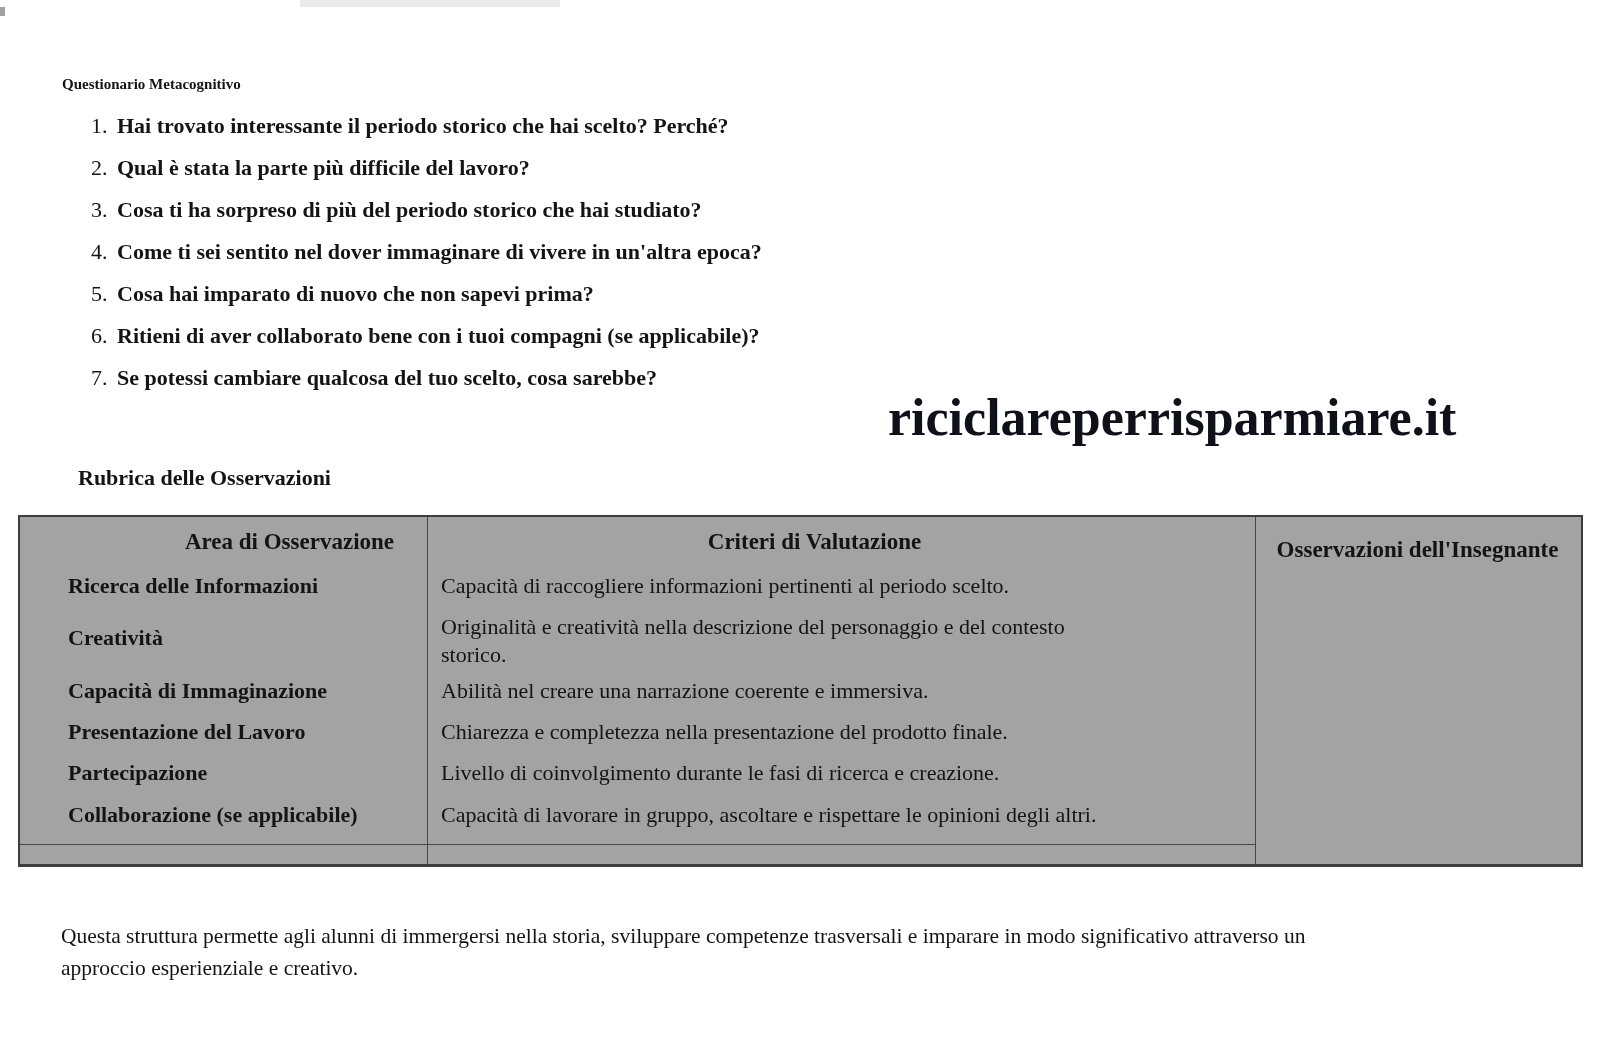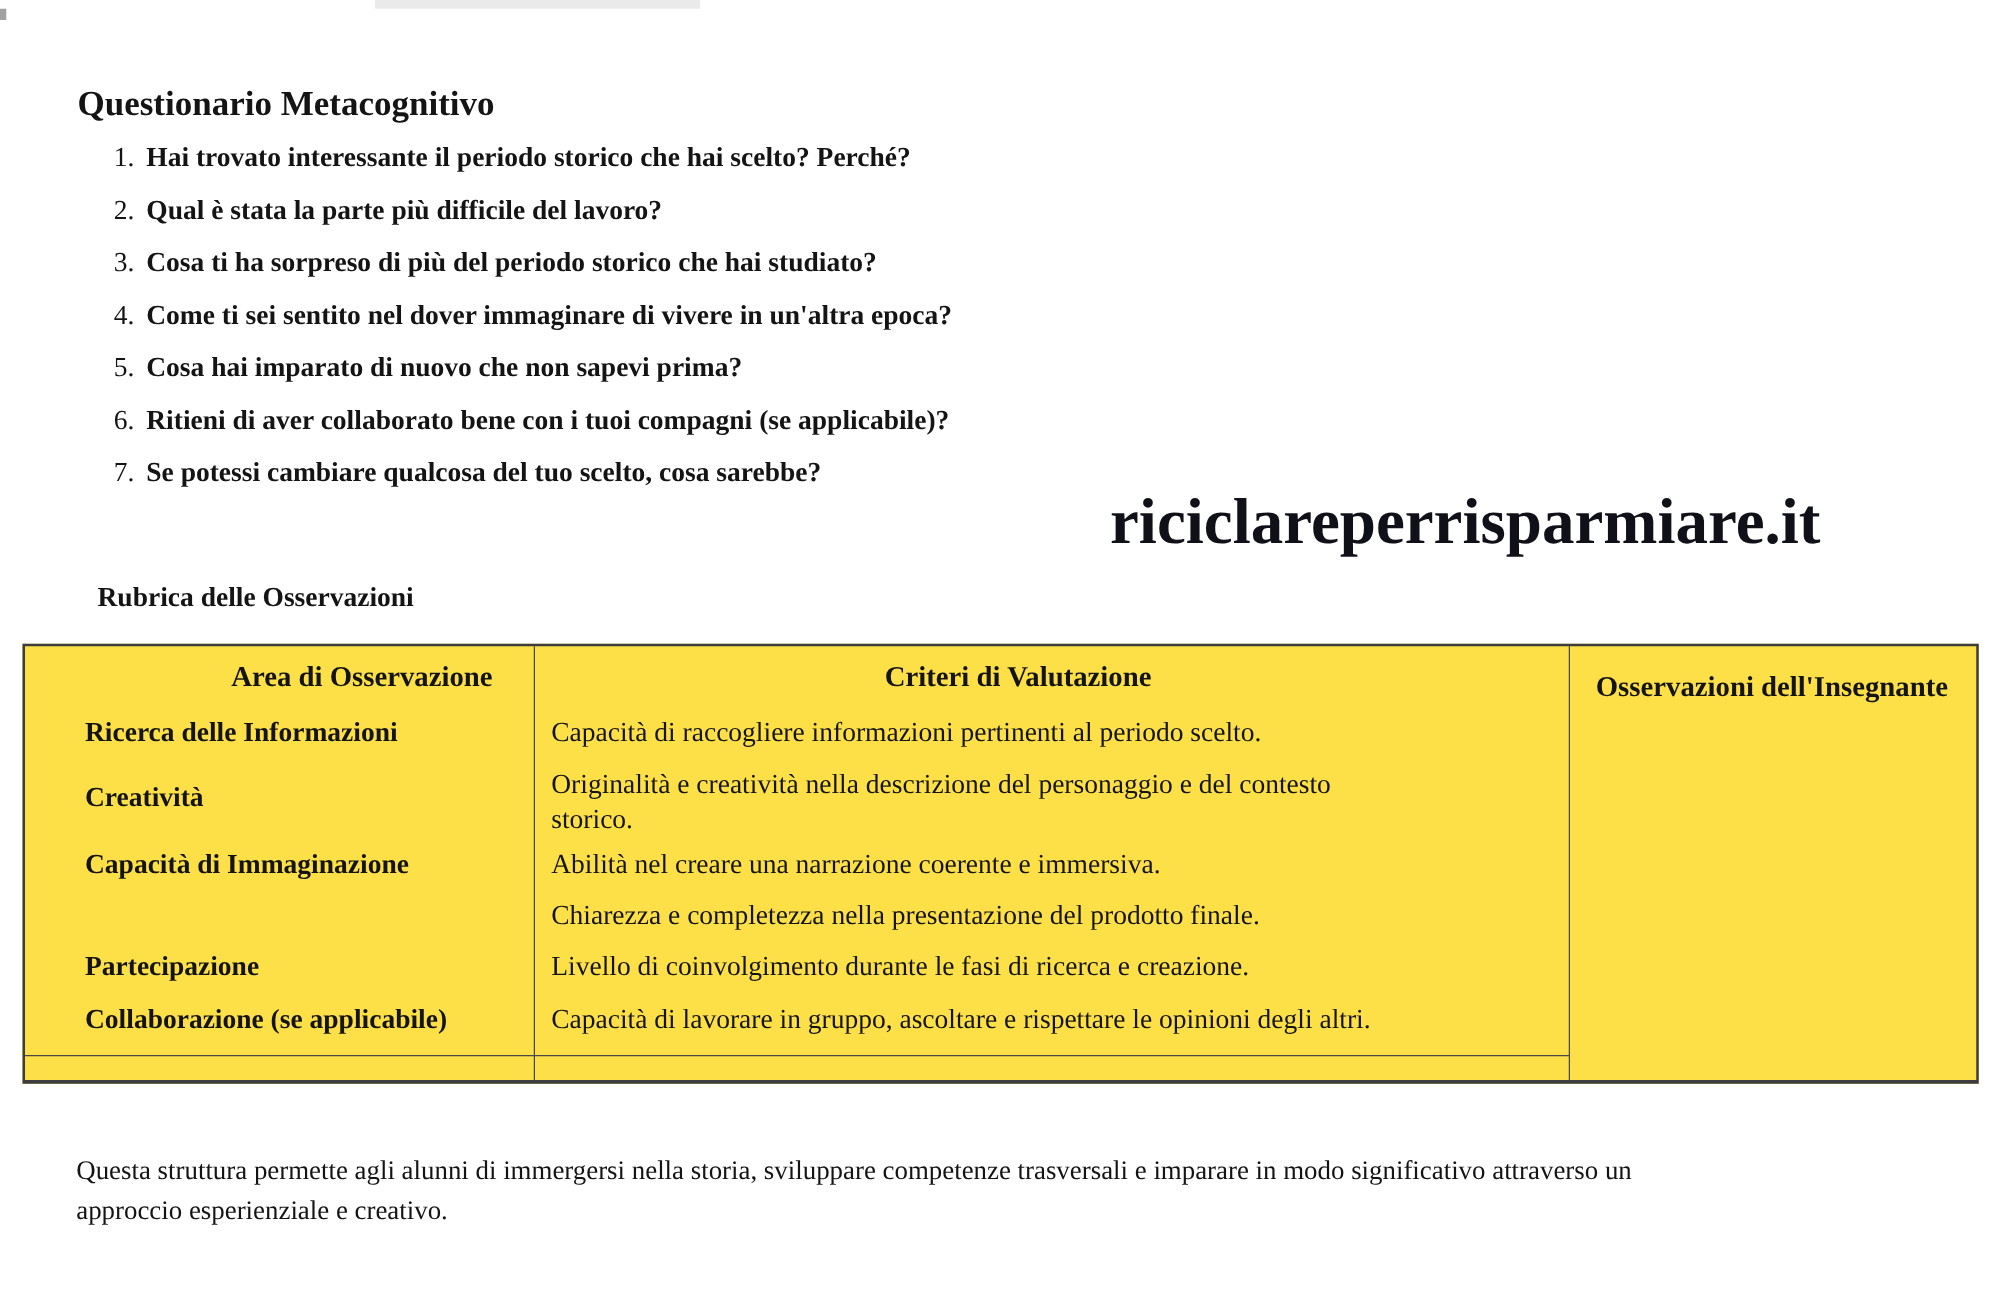--- a/index.html
+++ b/index.html
@@ -25,21 +25,21 @@
   .smudge-left {
     position: absolute;
     left: 0; top: 7px; width: 5px; height: 9px;
     background: #8a8a8a; opacity: .8;
   }
 
   
   .q-title {
     position: absolute;
     left: 62px; top: 71px;
-    font-size: 28px; font-weight: bold;
+    font-size: 15px; font-weight: bold;
     margin: 0; line-height: 26px;
   }
   .q-list {
     position: absolute;
     left: 0; top: 113px; width: 1100px;
     margin: 0; padding: 0; list-style: none;
   }
   .q-item {
     display: flex;
     height: 42px;
@@ -76,21 +76,21 @@
     margin: 16px; line-height: 26px;
   }
 
   
   .tbl {
     position: absolute;
     left: 18px; top: 515px;
     width: 1561px; height: 347px;
     border: 2px solid #3d3d3d;
     border-bottom-width: 3px;
-    background: #fde047;
+    background: #a3a3a3;
   }
   .vline {
     position: absolute; top: 0; bottom: 0; width: 1px;
     background: #474747;
   }
   .vline1 { left: 407px; }
   .vline2 { left: 1235px; }
   .hline-last {
     position: absolute; left: 0; top: 327px; width: 1236px; height: 1px;
     background: #474747;
@@ -188,20 +188,21 @@
   <div class="cell th h-obs">Osservazioni dell'Insegnante</div>
   <div class="cell cell-crit rc1">Capacità di raccogliere informazioni pertinenti al periodo scelto.</div>
 
   <div class="cell cell-area ra2">Creatività</div>
   <div class="cell cell-area ra3">Capacità di Immaginazione</div>
 
   <div class="cell cell-crit rc2">Originalità e creatività nella descrizione del personaggio e del contesto
 storico.</div>
   <div class="cell cell-crit rc3">Abilità nel creare una narrazione coerente e immersiva.</div>
 
+  <div class="cell cell-area ra4">Presentazione del Lavoro</div>
   <div class="cell cell-crit rc4">Chiarezza e completezza nella presentazione del prodotto finale.</div>
 
   <div class="cell cell-area ra5">Partecipazione</div>
   <div class="cell cell-crit rc5">Livello di coinvolgimento durante le fasi di ricerca e creazione.</div>
 
   <div class="cell cell-area ra6">Collaborazione (se applicabile)</div>
   <div class="cell cell-crit rc6">Capacità di lavorare in gruppo, ascoltare e rispettare le opinioni degli altri.</div>
 </div>
 
 <p class="closing">Questa struttura permette agli alunni di immergersi nella storia, sviluppare competenze trasversali e imparare in modo significativo attraverso un

